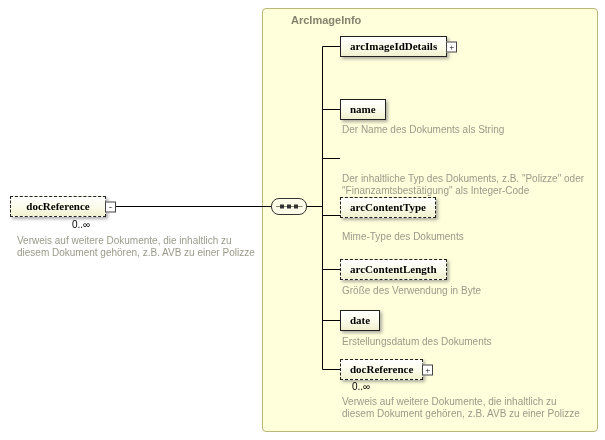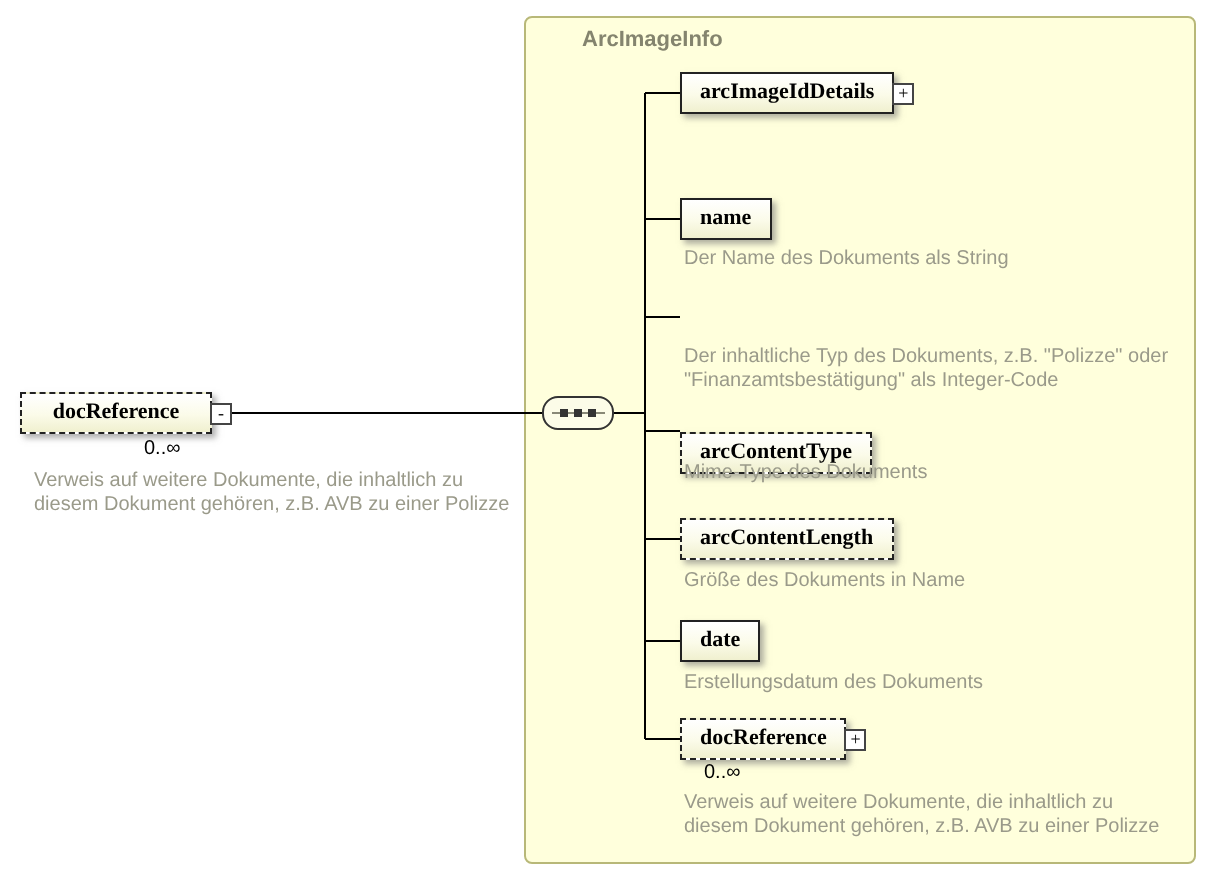--- a/index.html
+++ b/index.html
@@ -79,29 +79,29 @@
     <span class="expander">+</span>
   </div>
 
   <div class="el-box" style="left:340px; top:99px;">
     <span>name</span>
   </div>
   <div class="desc" style="left:342px; top:124px; width:248px;">Der Name des Dokuments als String</div>
 
   <div class="desc" style="left:342px; top:173px; width:248px;">Der inhaltliche Typ des Dokuments, z.B. "Polizze" oder "Finanzamtsbestätigung" als Integer-Code</div>
 
-  <div class="el-box dashed" style="left:340px; top:216px;">
+  <div class="el-box dashed" style="left:340px; top:197px;">
     <span>arcContentType</span>
   </div>
   <div class="desc" style="left:342px; top:231px; width:248px;">Mime-Type des Dokuments</div>
 
   <div class="el-box dashed" style="left:340px; top:259px;">
     <span>arcContentLength</span>
   </div>
-  <div class="desc" style="left:342px; top:285px; width:248px;">Größe des Dokuments in Name</div>
+  <div class="desc" style="left:342px; top:285px; width:248px;">Größe des Verwendung in Byte</div>
 
   <div class="el-box" style="left:340px; top:310px;">
     <span>date</span>
   </div>
   <div class="desc" style="left:342px; top:336px; width:248px;">Erstellungsdatum des Dokuments</div>
 
   <div class="el-box dashed" style="left:340px; top:359px;">
     <span>docReference</span>
     <span class="expander">+</span>
   </div>

